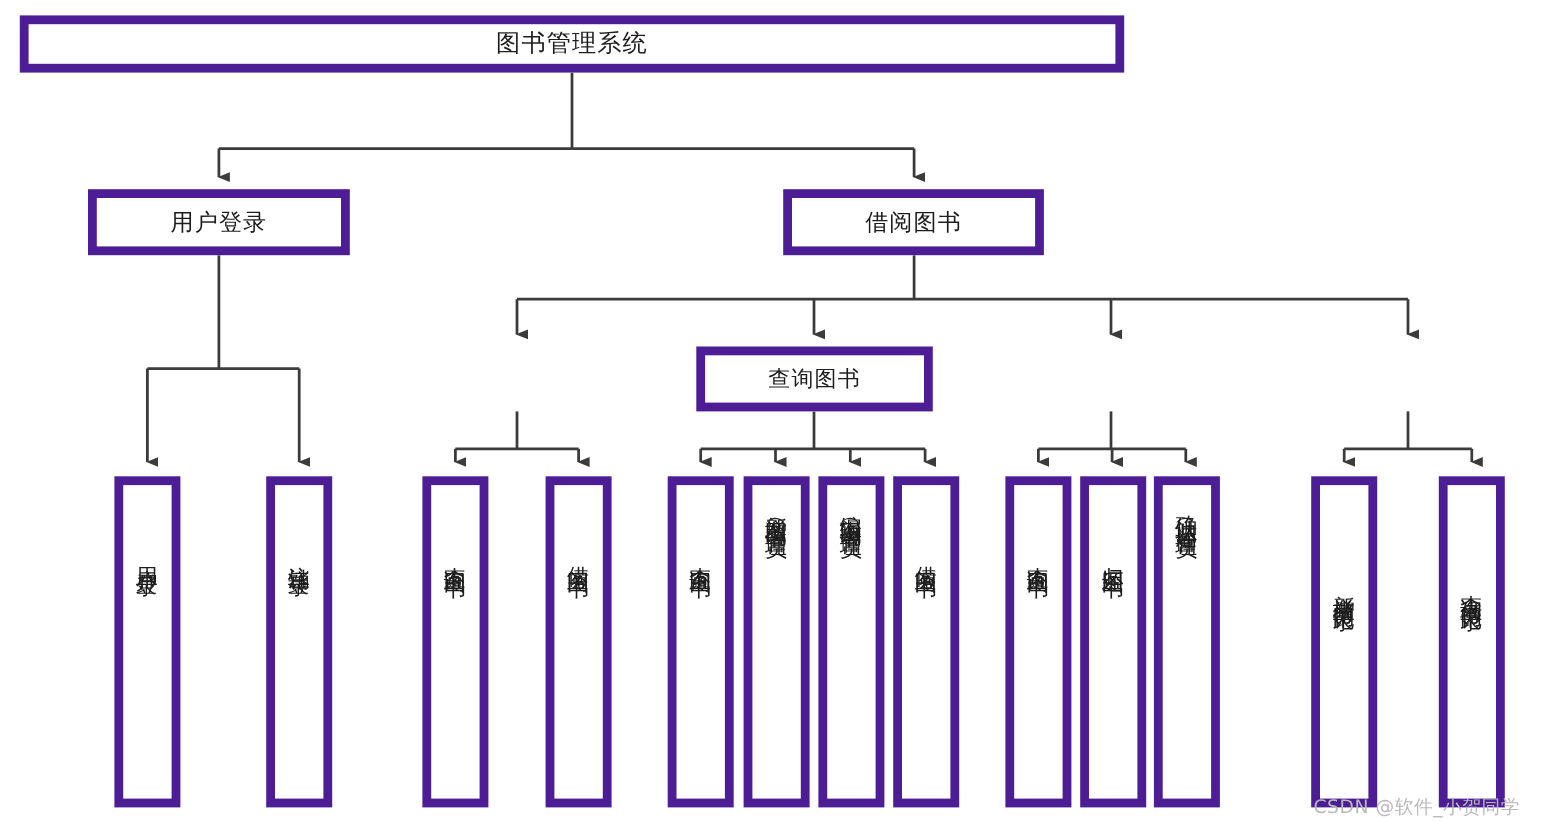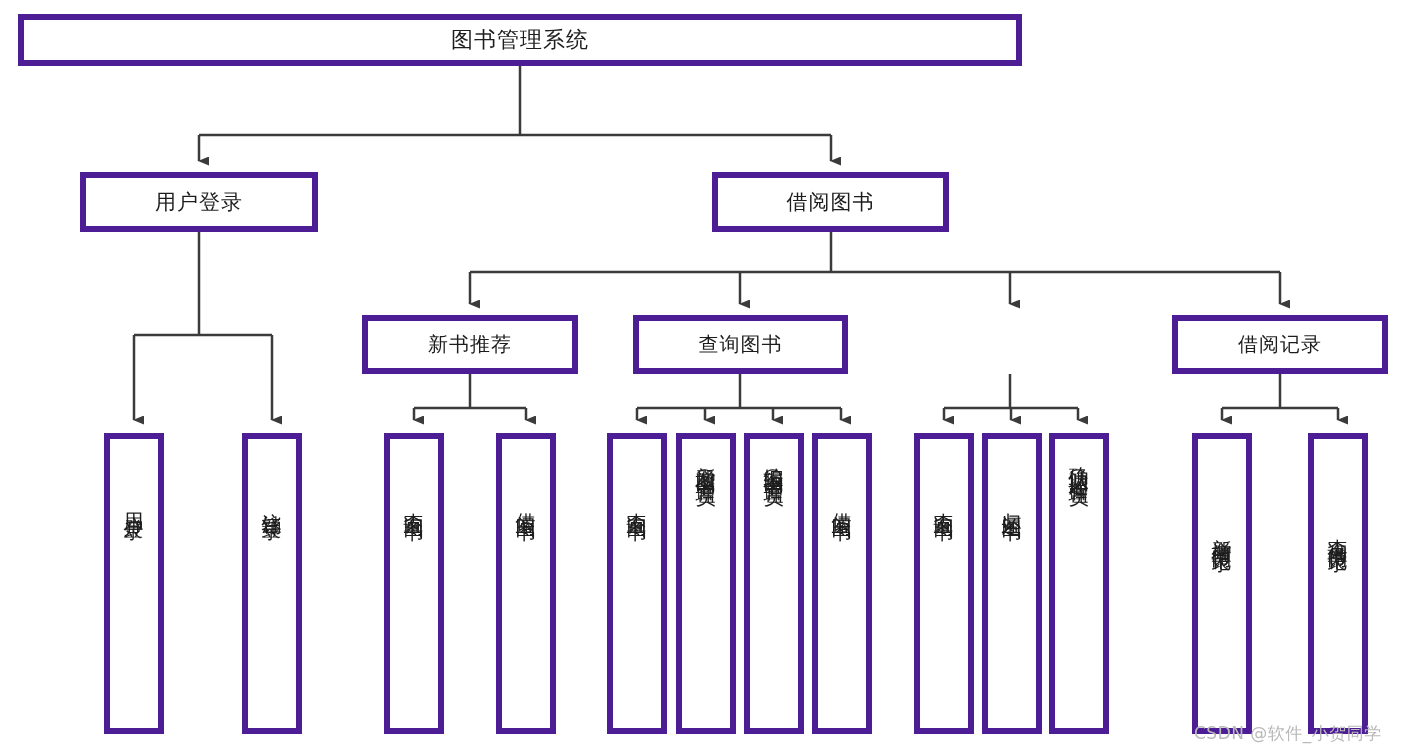--- a/index.html
+++ b/index.html
@@ -22,21 +22,21 @@
     position: absolute;
     left: 0;
     top: 0;
     width: 1405px;
     height: 747px;
     pointer-events: none;
   }
   .node {
     position: absolute;
     box-sizing: border-box;
-    border: 6px solid #4c1d95;
+    border: 8px solid #4c1d95;
     background: #ffffff;
     display: flex;
     align-items: center;
     justify-content: center;
     color: #1d1d1d;
   }
   .node .label {
     font-size: 21px;
     line-height: 1.15;
     letter-spacing: 1px;
@@ -130,28 +130,22 @@
     <span class="label">图书管理系统</span>
   </div>
 
   <div class="node l1" style="left:80px; top:172px; width:238px; height:60px;">
     <span class="label">用户登录</span>
   </div>
   <div class="node l1" style="left:712px; top:172px; width:237px; height:60px;">
     <span class="label">借阅图书</span>
   </div>
 
-  <div class="node l2" style="left:362px; top:315px; width:216px; height:59px;">
-    <span class="label">新书推荐</span>
-  </div>
   <div class="node l2" style="left:633px; top:315px; width:215px; height:59px;">
     <span class="label">查询图书</span>
-  </div>
-  <div class="node l2" style="left:1172px; top:315px; width:216px; height:59px;">
-    <span class="label">借阅记录</span>
   </div>
 
   <div class="node leaf mid" style="left:104px; top:433px; width:60px; height:301px;">
     <span class="label">用户登录</span>
   </div>
   <div class="node leaf mid" style="left:242px; top:433px; width:60px; height:301px;">
     <span class="label">注销登录</span>
   </div>
 
   <div class="node leaf mid" style="left:384px; top:433px; width:60px; height:301px;">

